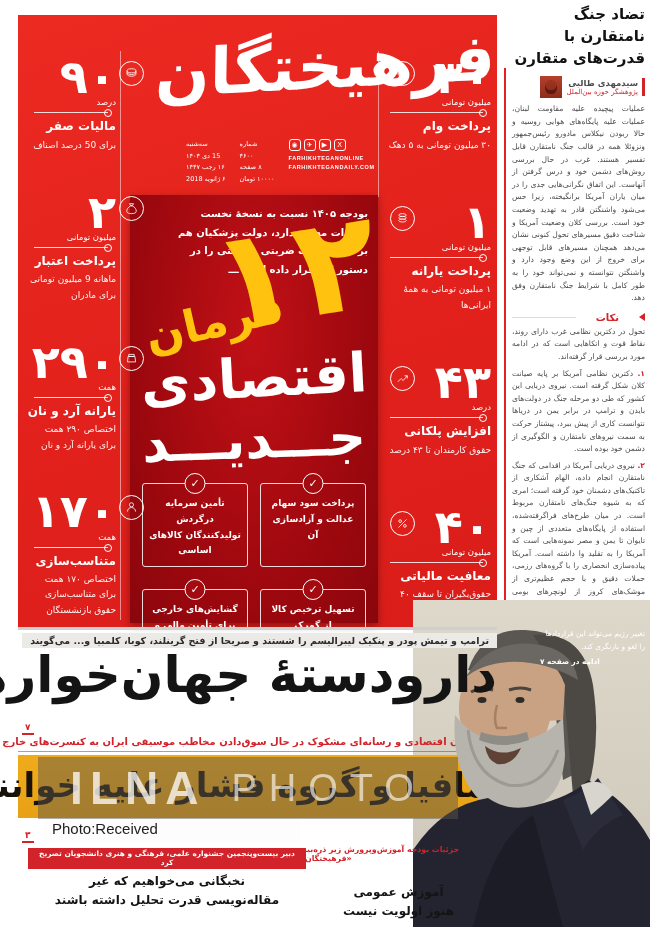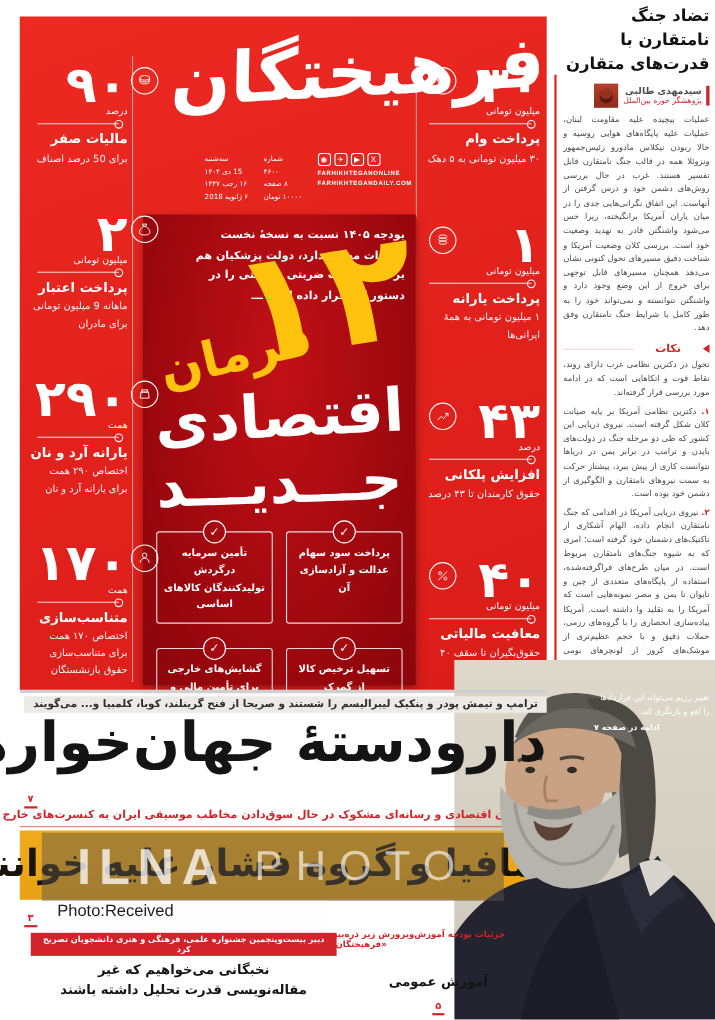--- a/index.html
+++ b/index.html
@@ -388,20 +388,21 @@
 
   <div id="watermark" class="abs">
     <span id="wm1">ILNA</span>
     <span id="wm2">PHOTO</span>
   </div>
   <div id="credit" class="abs">Photo:Received</div>
 
   <div id="bb-right" class="abs bblock">
     <div class="bkick">جزئیات بودجه آموزش‌وپرورش زیر ذره‌بین «فرهیختگان»</div>
     <div class="btitle">آموزش عمومی</div>
+    <div class="btitle">هنوز اولویت نیست</div>
     <span class="pgmark bpg">۵</span>
   </div>
   <div id="bb-left" class="abs bblock">
     <div style="text-align:center"><span class="bkick-chip">دبیر بیست‌وپنجمین جشنواره علمی، فرهنگی و هنری دانشجویان تصریح کرد</span></div>
     <div class="btitle">نخبگانی می‌خواهیم که غیر</div>
     <div class="btitle">مقاله‌نویسی قدرت تحلیل داشته باشند</div>
 
   </div>
 
 </div>

